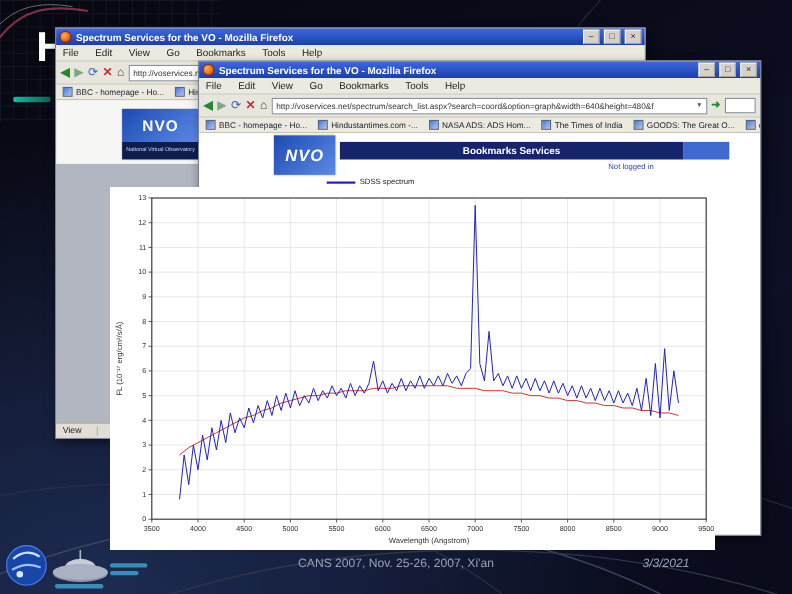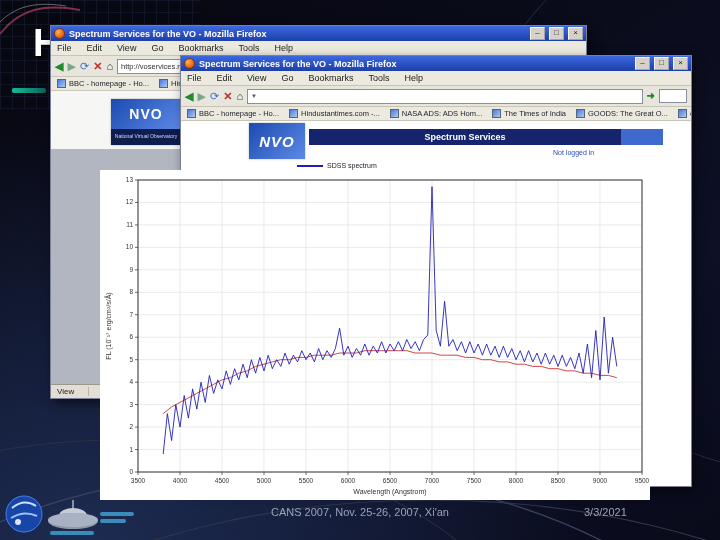--- a/index.html
+++ b/index.html
@@ -77,21 +77,21 @@
   .legend{position:absolute;left:116px;top:40px;}
   .legend-row{display:flex;align-items:center;gap:4px;height:9px;}
   .legend-swatch{width:26px;height:2px;flex:0 0 26px;}
   .legend-label{font-size:7px;color:#223;white-space:nowrap;}
   
   #plot{position:absolute;left:100px;top:170px;width:550px;height:330px;background:#ffffff;z-index:40;}
   #spectrum-svg text{font-family:"Liberation Sans",sans-serif;}
   
   #footer-center{position:absolute;left:0;right:0;top:506px;text-align:center;font-size:11px;
     color:#9aa2b8;z-index:50;}
-  #footer-date{position:absolute;left:584px;top:506px;font-size:11px;color:#9aa2b8;z-index:51;}
+  #footer-date{position:absolute;left:584px;top:506px;font-size:11px;color:#9aa2b8;z-index:51;font-style:italic;}
   #logo-cans{position:absolute;left:4px;top:494px;width:40px;height:40px;z-index:50;}
   #logo-dish{position:absolute;left:46px;top:496px;width:54px;height:36px;z-index:50;}
   .cap{position:absolute;height:4px;border-radius:2px;background:#46b8e8;opacity:.7;z-index:50;}
   #cap1{left:50px;top:531px;width:44px;}
   #cap2{left:100px;top:512px;width:34px;}
   #cap3{left:100px;top:519px;width:26px;}
 </style>
 </head>
 <body>
 
@@ -173,36 +173,37 @@
         <span class="li-item">Tools</span>
         <span class="li-item">Help</span>
       </div>
     <div class="navbar">
       <span class="nav-ico back">◀</span>
       <span class="nav-ico fwd">▶</span>
       <span class="nav-ico rel">⟳</span>
       <span class="nav-ico stop">✕</span>
       <span class="nav-ico home">⌂</span>
       <span class="addr">
+        <span class="addr-text">http://voservices.net/spectrum/search_list.aspx?search=coord&amp;option=graph&amp;width=640&amp;height=480&amp;f</span>
         <span class="addr-drop">▼</span>
       </span>
       <span class="nav-ico go">➜</span>
       <span class="mini-search"></span>
     </div>
     <div class="bookbar">
         <span class="li-item"><i class="bm-ico"></i>BBC - homepage - Ho...</span>
         <span class="li-item"><i class="bm-ico"></i>Hindustantimes.com -...</span>
         <span class="li-item"><i class="bm-ico"></i>NASA ADS: ADS Hom...</span>
         <span class="li-item"><i class="bm-ico"></i>The Times of India</span>
         <span class="li-item"><i class="bm-ico"></i>GOODS: The Great O...</span>
         <span class="li-item"><i class="bm-ico"></i>orkut</span>
       </div>
     <div class="content content-front">
       <div class="nvo-logo2">NVO</div>
-      <div class="svc-header">Spectrum Services</div>
+      <div class="svc-header">Bookmarks Services</div>
       <div class="svc-tab"></div>
       <div class="login-status">Not logged in</div>
       <div class="legend" id="legend">
           <div class="legend-row">
             <span class="legend-swatch" style="background: rgb(32, 32, 184);"></span>
             <span class="legend-label">SDSS spectrum</span>
           </div>
           <div class="legend-row">
             <span class="legend-swatch" style="background: rgb(200, 50, 50);"></span>
             <span class="legend-label">Best-fit model</span>

